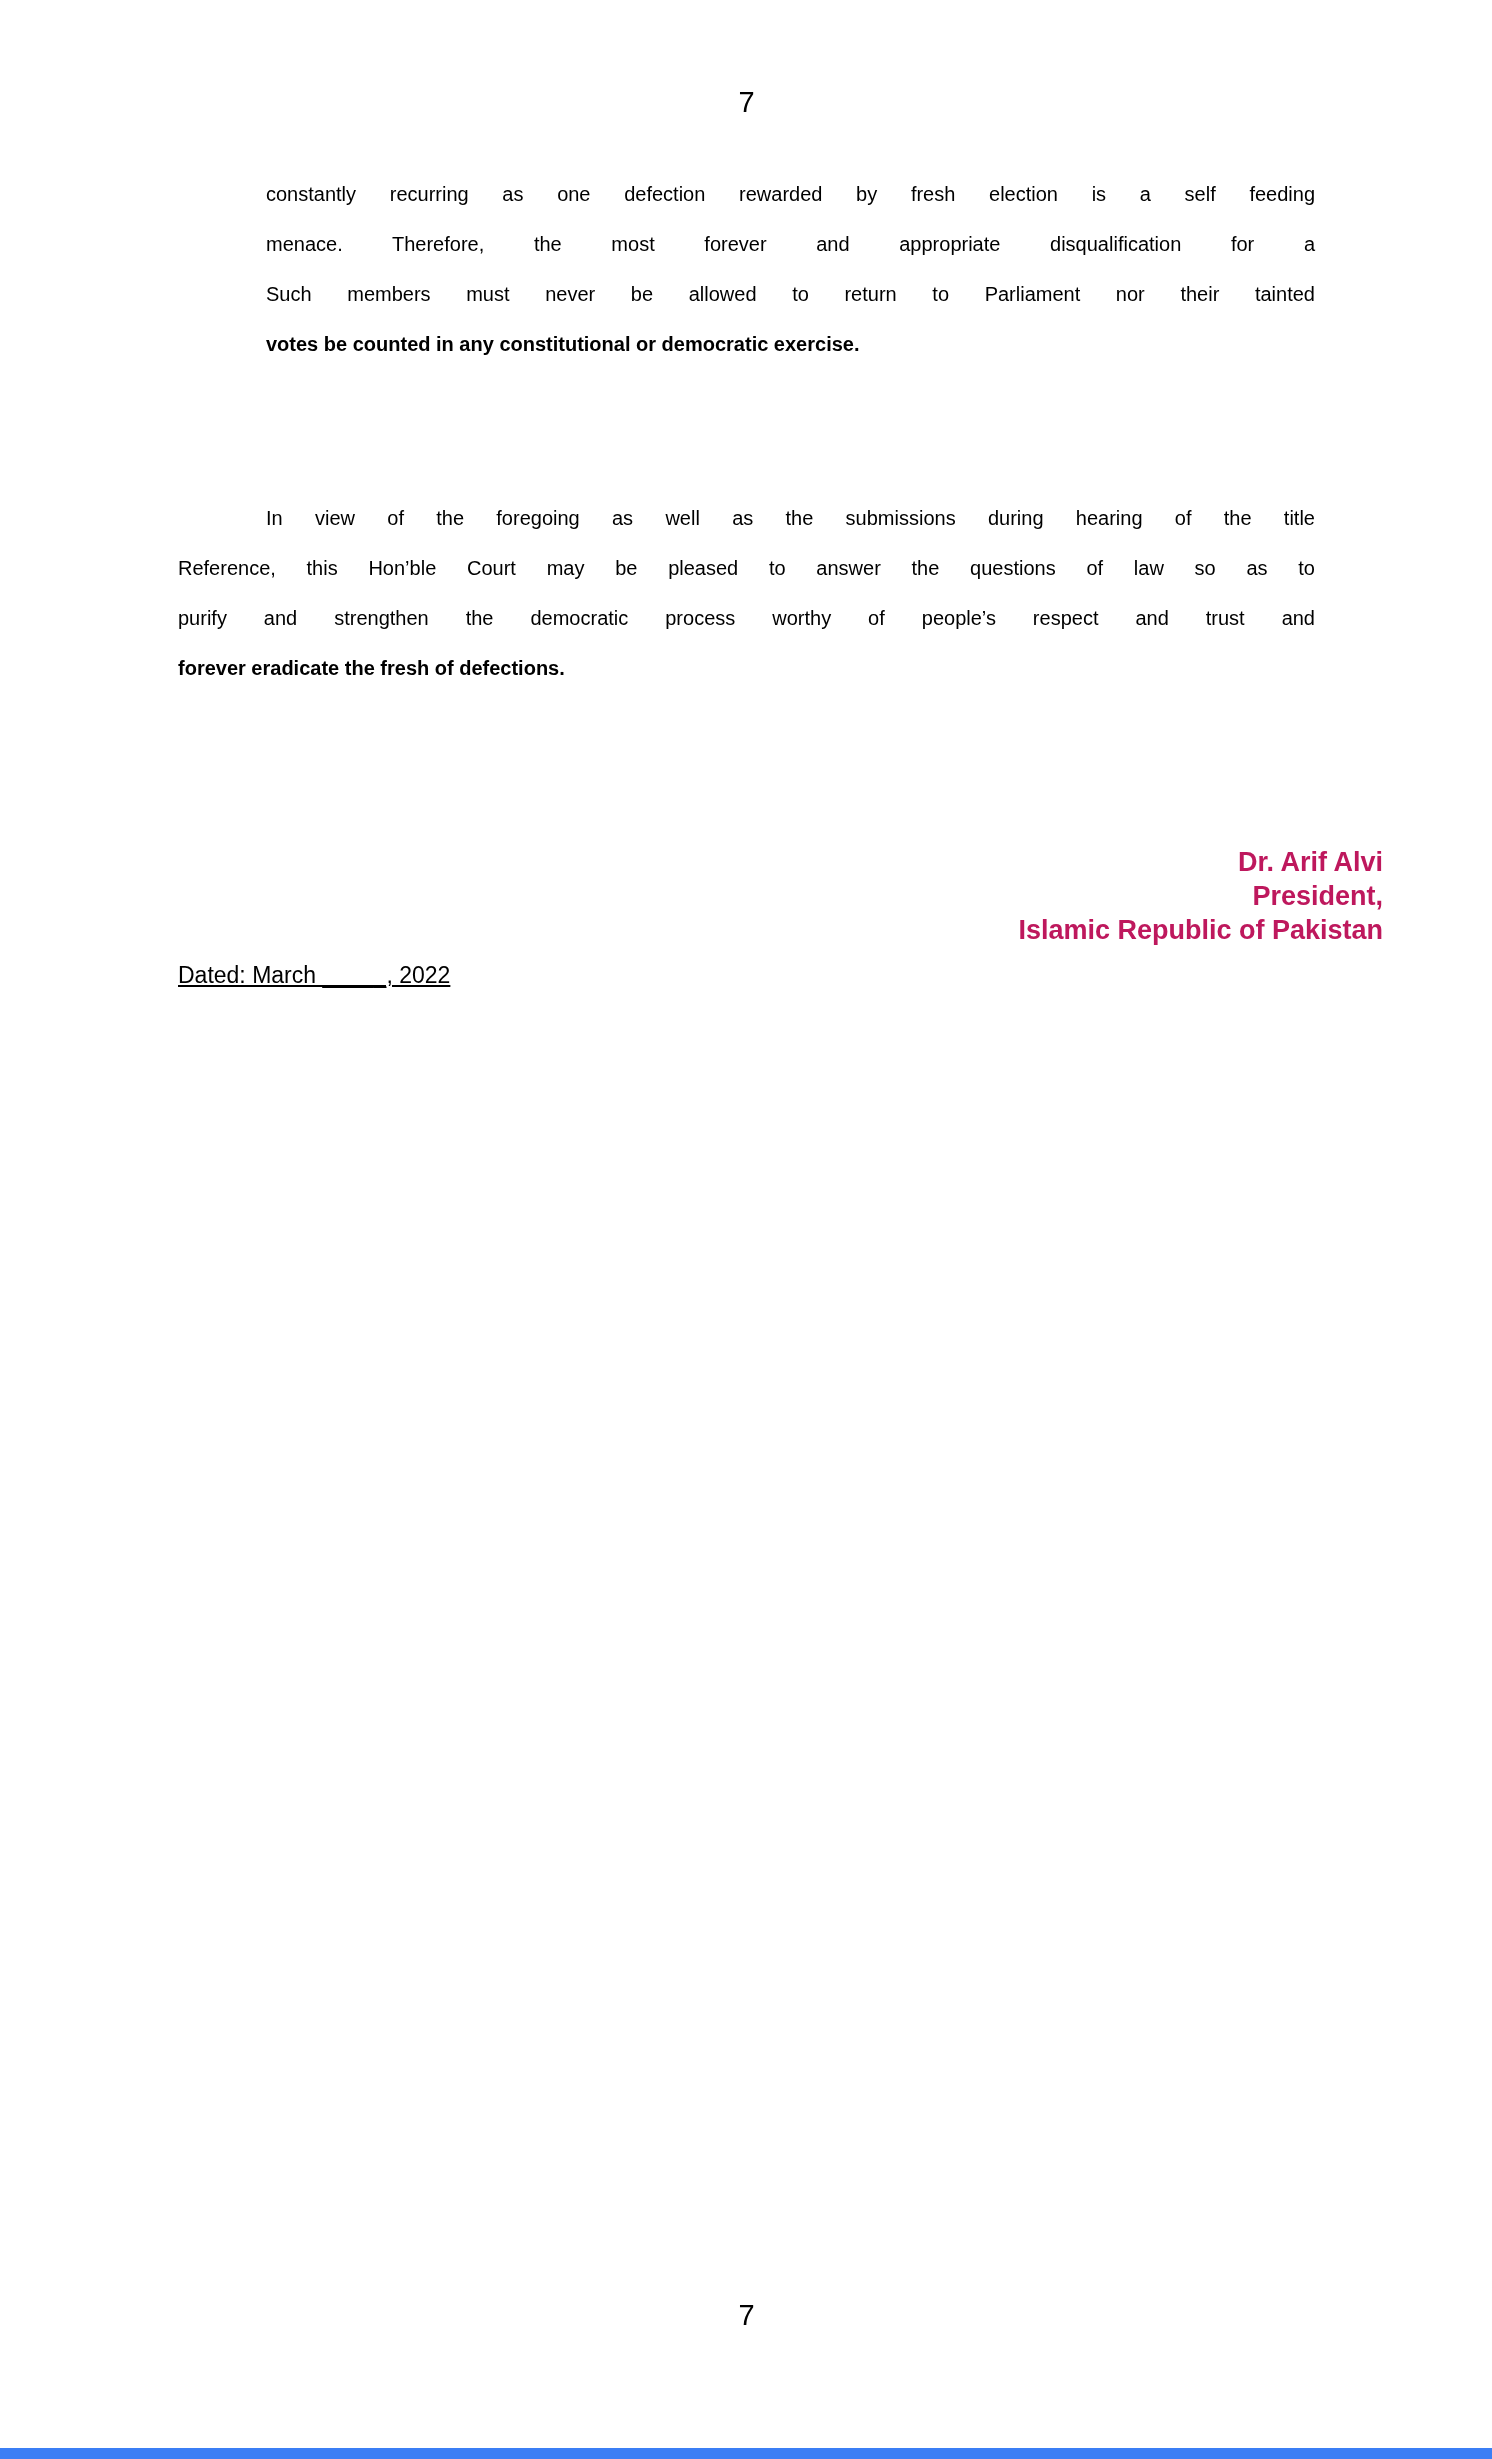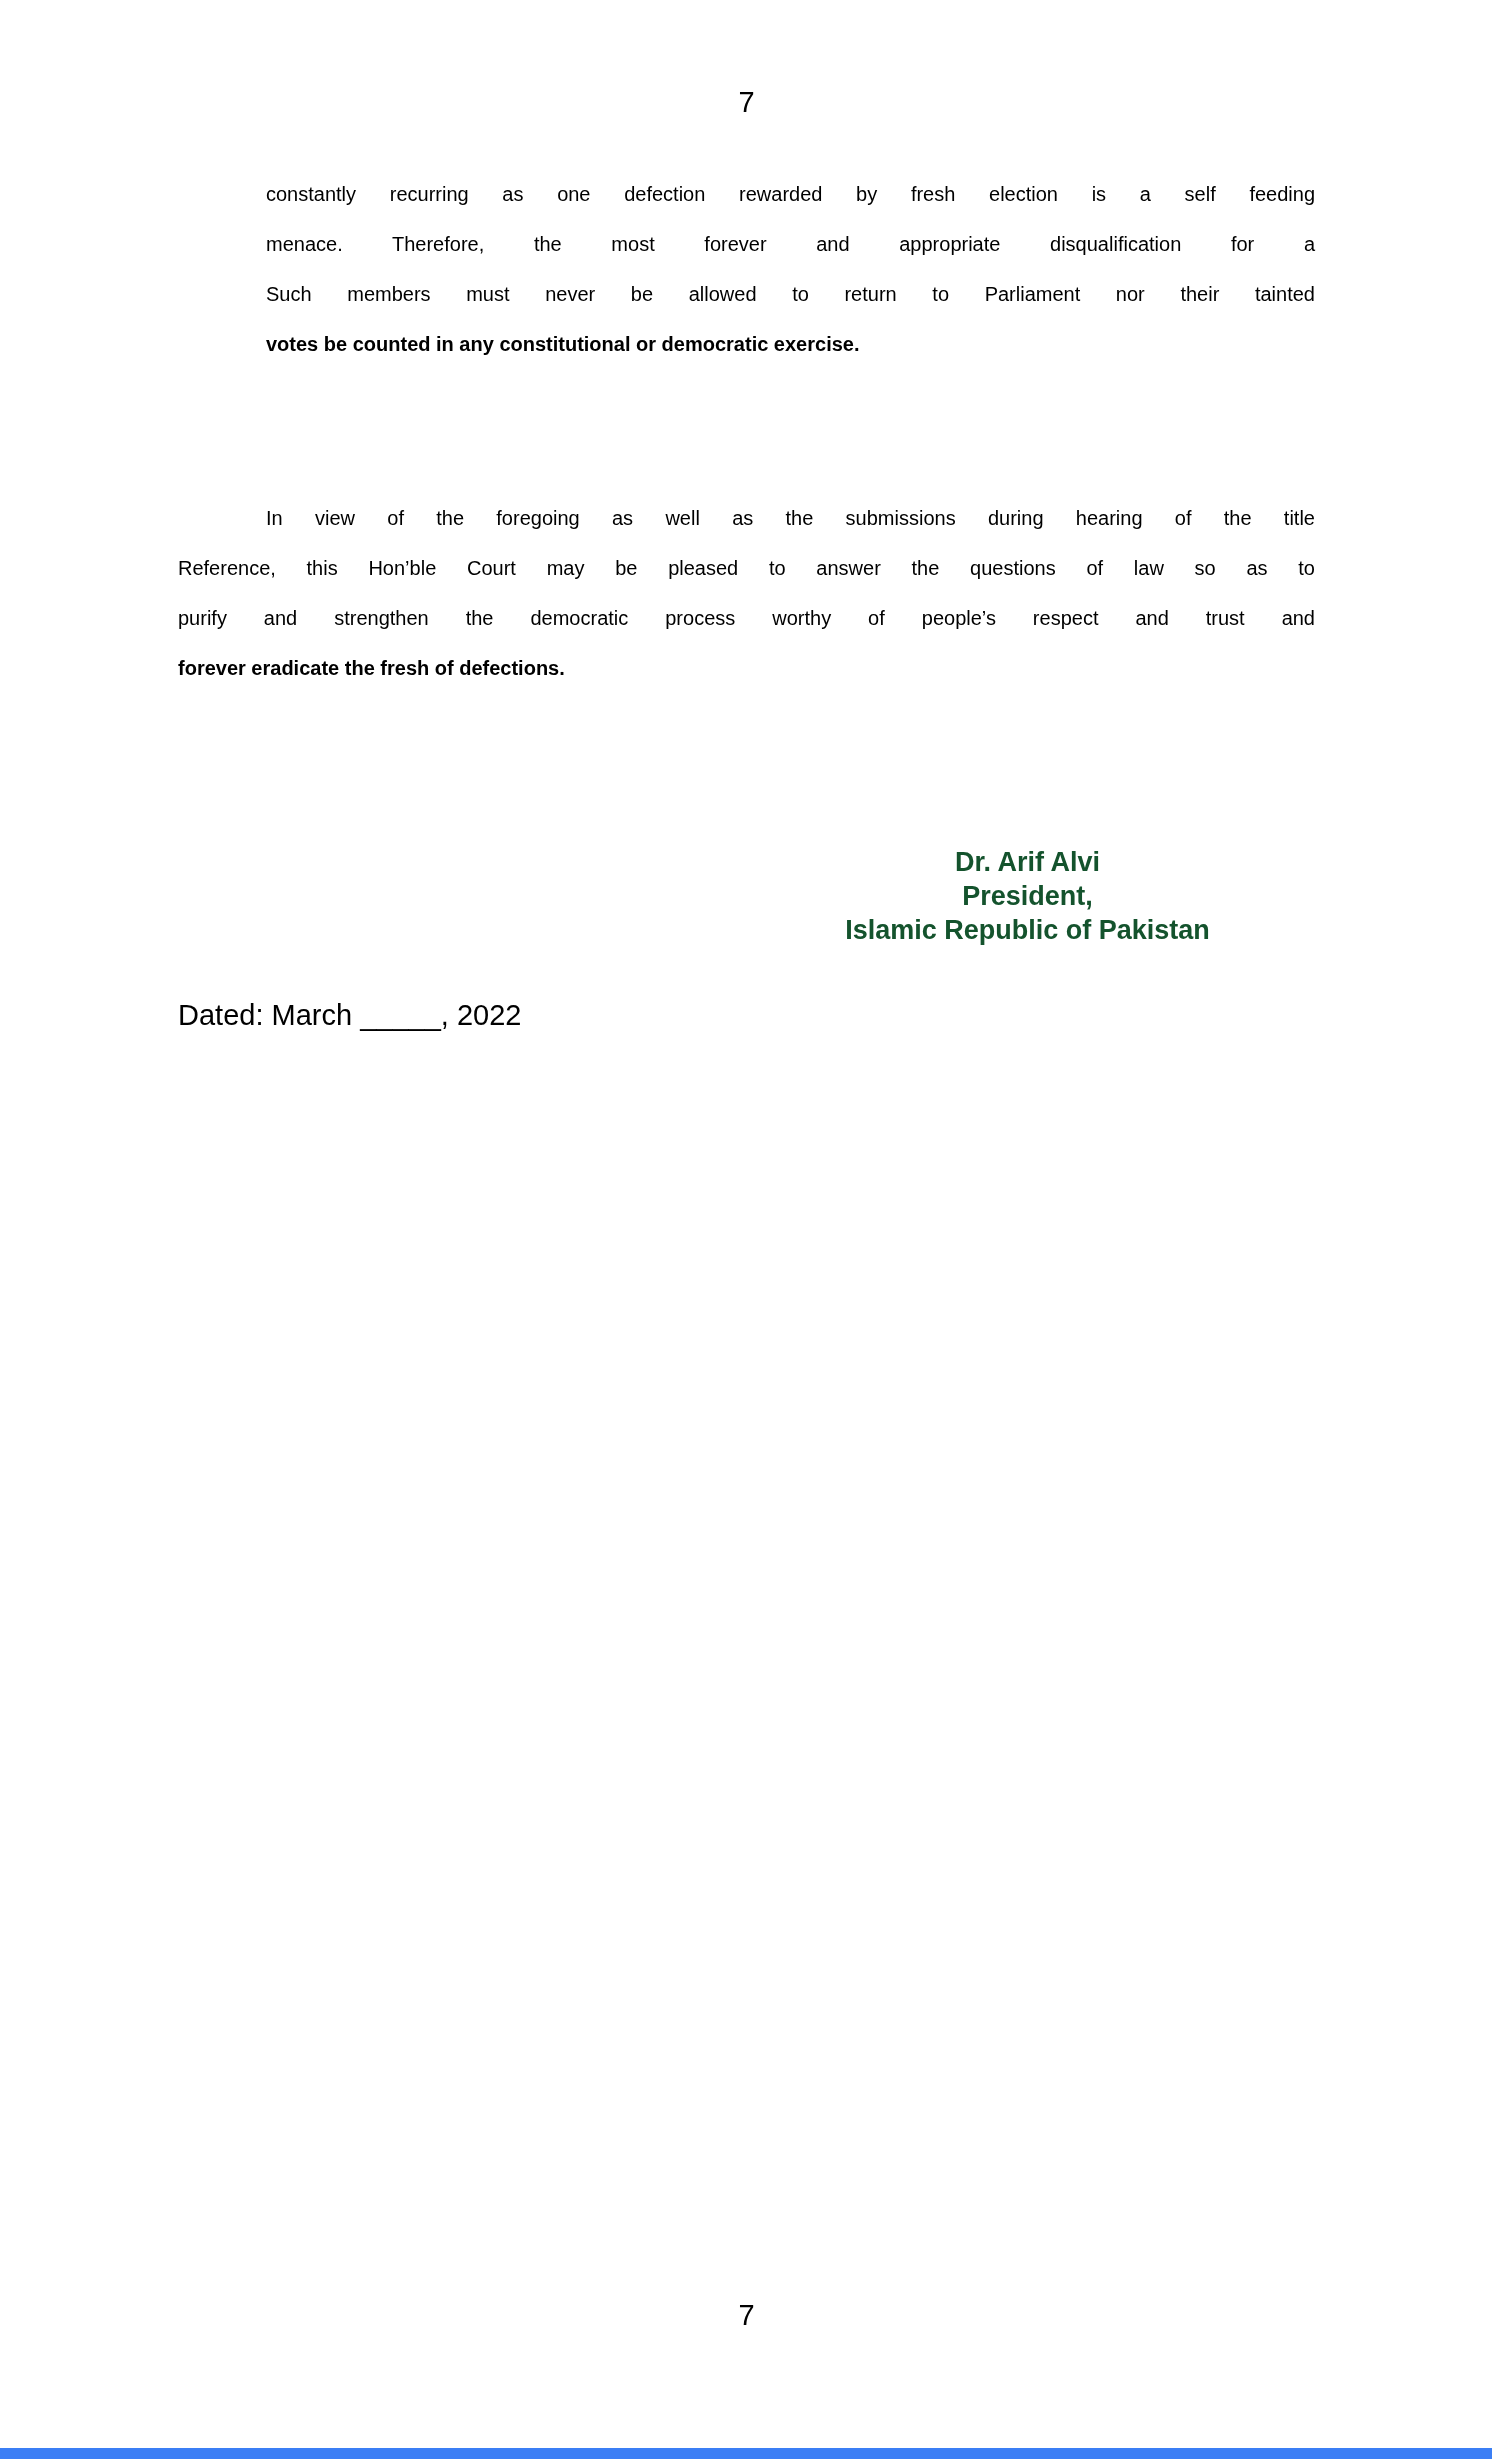--- a/index.html
+++ b/index.html
@@ -50,33 +50,34 @@
   }
   .tline-last {
     text-align-last: left;
     font-weight: bold;
   }
   .signature {
     position: absolute;
     left: 672px;
     width: 711px;
     top: 845px;
-    text-align: center;
+    text-align: right;
     font-weight: bold;
     font-size: 27px;
     line-height: 34px;
-    color: #14532d;
+    color: #be185d;
   }
   .dated {
     position: absolute;
     left: 178px;
-    top: 990px;
-    font-size: 29px;
+    top: 950px;
+    font-size: 23px;
     line-height: 50px;
     color: #000000;
+    text-decoration: underline;
   }
   .bottom-bar {
     position: absolute;
     left: 0; bottom: 0;
     width: 1493px; height: 11.5px;
   }
 </style>
 </head>
 <body>
 

